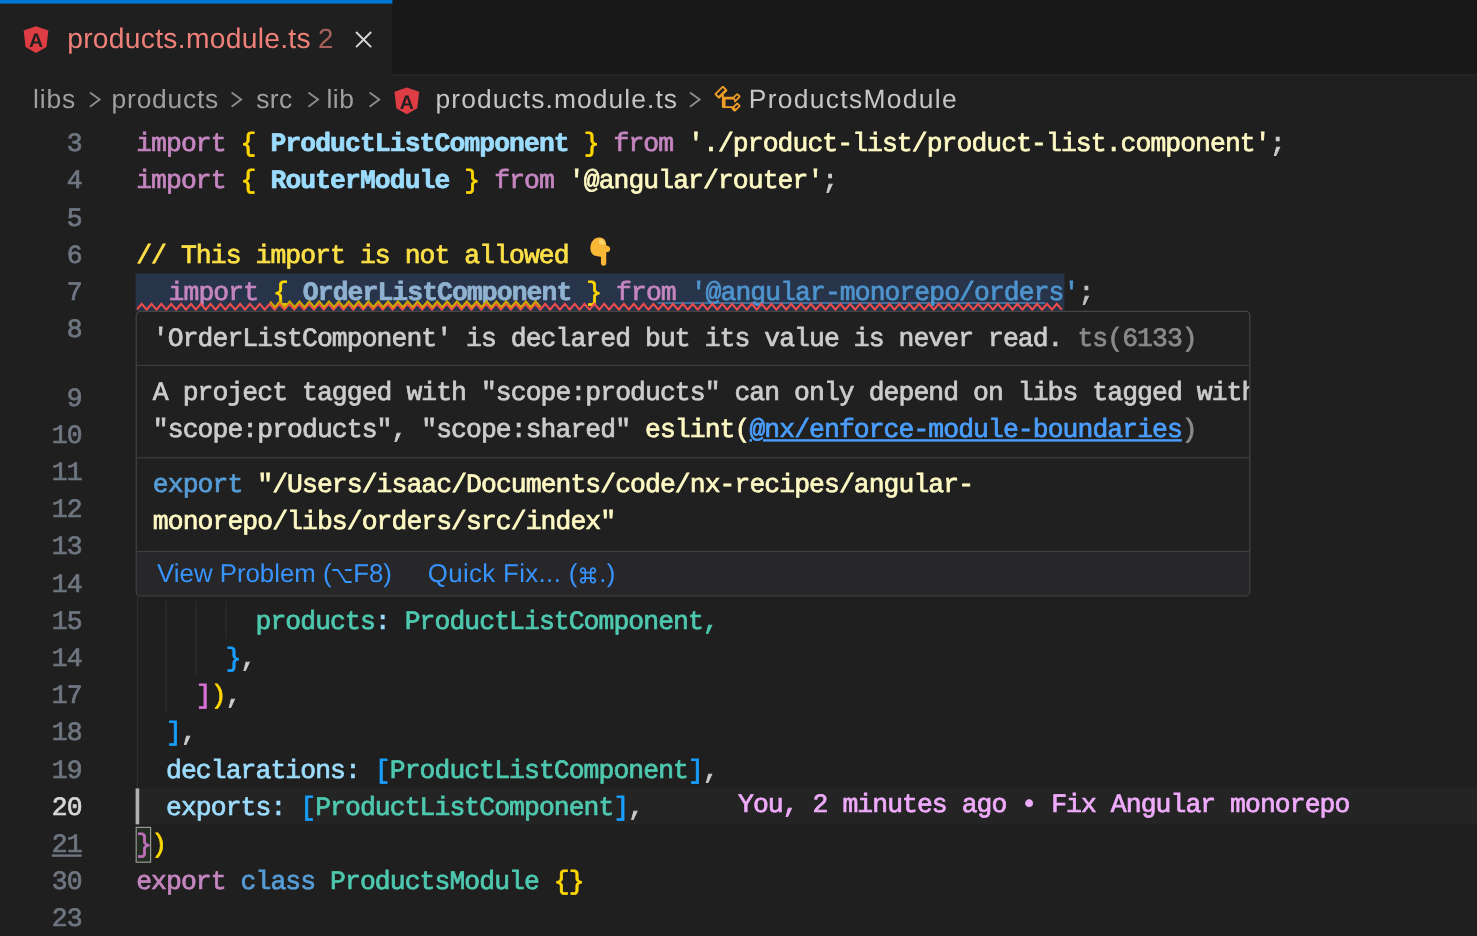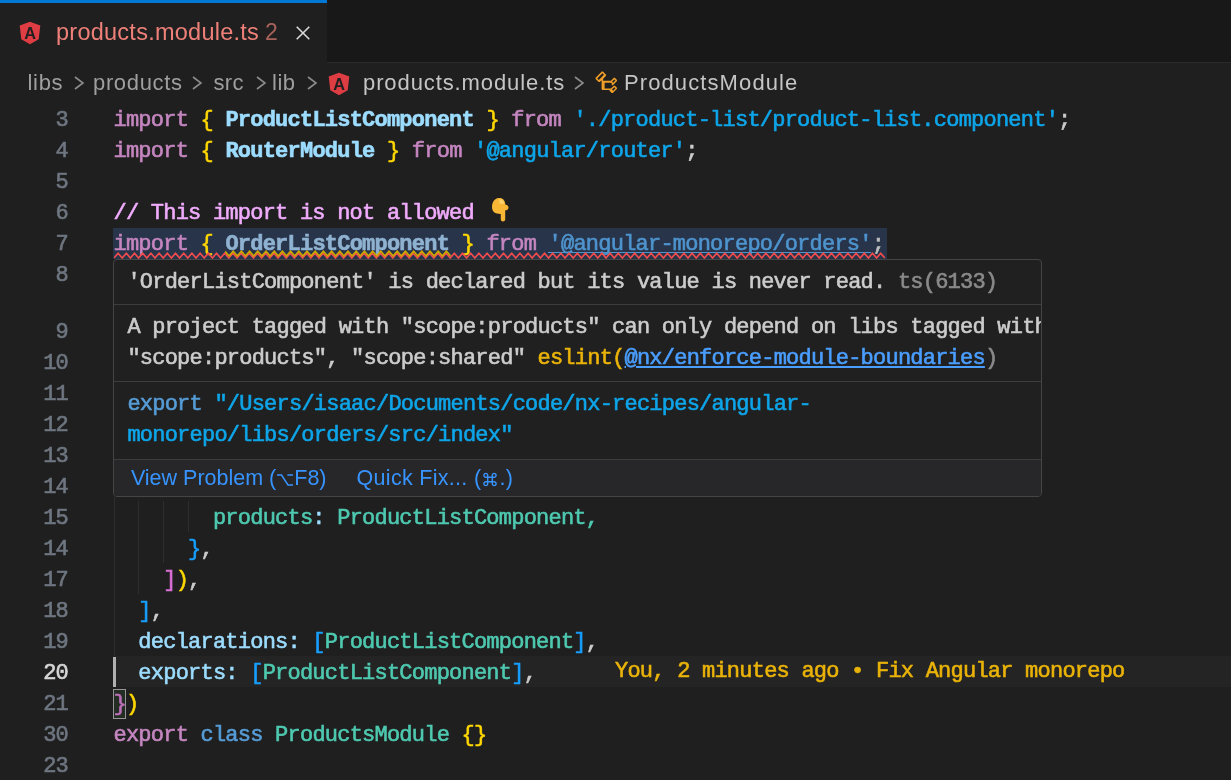--- a/index.html
+++ b/index.html
@@ -6,22 +6,22 @@
   body { position:relative; font-family:"Liberation Sans",sans-serif; filter:opacity(0.999); }
   .abs { position:absolute; }
   .code { position:absolute; left:113.5px; font-family:"Liberation Mono",monospace; font-size:22px; letter-spacing:-0.775px; line-height:31px; height:33px; padding-top:2.2px; white-space:pre; color:#cccccc; }
   .gut { position:absolute; left:0; width:68px; text-align:right; font-family:"Liberation Mono",monospace; font-size:22px; letter-spacing:-0.775px; line-height:31px; height:33px; padding-top:2.2px; color:#6e7681; }
   .bc { position:absolute; top:69.5px; font-size:22px; line-height:25px; color:#9f9f9f; }
   .kw { color:#c586c0; }
   .kb { color:#569cd6; }
   .id { color:#9cdcfe; }
   .idb { color:#9cdcfe; font-weight:bold; }
   .tl { color:#4ec9b0; }
-  .str { color:#0ea5e9; }
-  .cmt { color:#f0abfc; }
+  .str { color:#fef9c3; }
+  .cmt { color:#fde047; }
   .b1 { color:#ffd700; }
   .b2 { color:#da70d6; }
   .b3 { color:#179fff; }
   .guide { position:absolute; width:1px; background:#2e2e2e; }
   .code,.gut,.ttx { -webkit-text-stroke:0.6px currentColor; }
   .ttx { font-family:"Liberation Mono",monospace; font-size:22px; letter-spacing:-0.775px; white-space:pre; color:#cccccc; }
 </style></head>
 <body>
 
 <div class="abs" style="left:0;top:0;width:1231px;height:63px;background:#181818;"></div>
@@ -88,64 +88,64 @@
 <div class="gut" style="top:376.5px;">11</div>
 <div class="gut" style="top:407.5px;padding-left:24px;">12</div>
 <div class="gut" style="top:438.5px;">13</div>
 <div class="gut" style="top:469.5px;">14</div>
 <div class="gut" style="top:500.5px;">15</div>
 <div class="gut" style="top:531.5px;">14</div>
 <div class="gut" style="top:562.5px;">17</div>
 <div class="gut" style="top:593.5px;">18</div>
 <div class="gut" style="top:624.5px;">19</div>
 <div class="gut" style="top:655.5px;color:#d7d7d7;">20</div>
-<div class="gut" style="top:686.5px;">21</div>
+<div class="gut" style="top:686.5px;text-decoration:underline;">21</div>
 <div class="gut" style="top:717.5px;">30</div>
 <div class="gut" style="top:748.5px;">23</div>
 
 <div class="code" style="top:103px;"><span class="kw">import</span> <span class="b1">{</span> <span class="idb">ProductListComponent</span> <span class="b1">}</span> <span class="kw">from</span> <span class="str">'./product-list/product-list.component'</span>;</div>
 <div class="code" style="top:134px;"><span class="kw">import</span> <span class="b1">{</span> <span class="idb">RouterModule</span> <span class="b1">}</span> <span class="kw">from</span> <span class="str">'@angular/router'</span>;</div>
 <div class="code" style="top:196px;"><span class="cmt">// This import is not allowed</span></div>
-<div class="code" style="top:227px;"><span class="kw">import</span> <span class="b1">{</span> <span style="color:#8fb2d1;font-weight:bold;">OrderListComponent</span> <span class="b1">}</span> <span class="kw">from</span> <span style="color:#4e94ce;">'@angular-monorepo/orders'</span><span style="color:#bfbfbf;">;</span></div>
+<div class="code" style="top:227px;padding-left:27px;"><span class="kw">import</span> <span class="b1">{</span> <span style="color:#8fb2d1;font-weight:bold;">OrderListComponent</span> <span class="b1">}</span> <span class="kw">from</span> <span style="color:#4e94ce;">'@angular-monorepo/orders'</span><span style="color:#bfbfbf;">;</span></div>
 <div class="code" style="top:500.5px;">        <span class="tl">products</span><span class="id">:</span> <span class="tl">ProductListComponent,</span></div>
 <div class="code" style="top:531.5px;">      <span class="b3">}</span>,</div>
 <div class="code" style="top:562.5px;">    <span class="b2">]</span><span class="b1">)</span>,</div>
 <div class="code" style="top:593.5px;">  <span class="b3">]</span>,</div>
 <div class="code" style="top:624.5px;">  <span class="id">declarations:</span> <span class="b3">[</span><span class="tl">ProductListComponent</span><span class="b3">]</span>,</div>
 <div class="code" style="top:655.5px;">  <span class="id">exports:</span> <span class="b3">[</span><span class="tl">ProductListComponent</span><span class="b3">]</span>,</div>
 <div class="code" style="top:686.5px;"><span class="b2">}</span><span class="b1">)</span></div>
 <div class="code" style="top:717.5px;"><span class="kw">export</span> <span class="kb">class</span> <span class="tl">ProductsModule</span> <span class="b1">{}</span></div>
 
 <svg class="abs" style="left:491px;top:197px;" width="20" height="26" viewBox="0 0 20 26">
   <path fill="#f8b836" d="M7.5 1 C11 0.6 13.5 2.5 14 5.5 L14.3 7.5 C16.5 7.8 17.8 9.2 17.5 11 C17.2 12.8 15.6 13.4 14 13.3 L13.8 15.5 C13 16.8 11 17.2 9.2 17 L4.8 16.2 C2.2 15.3 0.8 12.8 1 9.5 C1.2 5.2 3.5 1.5 7.5 1 Z"></path>
   <path fill="#f8b836" d="M9.8 13 h4.4 v9.2 a2.2 2.2 0 0 1 -4.4 0 Z"></path>
   <path fill="#fdd36a" d="M8 2.2 C10.5 1.8 12.6 3.2 13 5.6 L13.2 7 L8.5 6.5 Z"></path>
 </svg>
 
-<div class="abs" style="left:615px;top:655.5px;height:31px;line-height:31px;font-family:'Liberation Mono',monospace;font-size:22px;letter-spacing:-0.775px;color:#eab308;-webkit-text-stroke:0.6px currentColor;white-space:pre;">You, 2 minutes ago • Fix Angular monorepo</div>
+<div class="abs" style="left:615px;top:655.5px;height:31px;line-height:31px;font-family:'Liberation Mono',monospace;font-size:22px;letter-spacing:-0.775px;color:#f0abfc;-webkit-text-stroke:0.6px currentColor;white-space:pre;">You, 2 minutes ago • Fix Angular monorepo</div>
 
 <div class="abs" style="left:113.4px;top:657px;width:2.2px;height:30px;background:#b0b0b0;"></div>
 
 <div class="abs" style="left:112.5px;top:689px;width:13px;height:30px;border:1px solid #969696;background:rgba(60,110,60,0.18);"></div>
 
 <svg class="abs" style="left:113.5px;top:251px;" width="774" height="10" viewBox="0 0 774 10">
     <path d="M0.0,7.0 L4.1,2.2 L8.2,7.0 L12.3,2.2 L16.4,7.0 L20.5,2.2 L24.6,7.0 L28.7,2.2 L32.8,7.0 L36.9,2.2 L41.0,7.0 L45.1,2.2 L49.2,7.0 L53.3,2.2 L57.4,7.0 L61.5,2.2 L65.6,7.0 L69.7,2.2 L73.8,7.0 L77.9,2.2 L82.0,7.0 L86.1,2.2 L90.2,7.0 L94.3,2.2 L98.4,7.0 L102.5,2.2 L106.6,7.0 L110.7,2.2 L114.8,7.0 L118.9,2.2 L123.0,7.0 L127.1,2.2 L131.2,7.0 L135.3,2.2 L139.4,7.0 L143.5,2.2 L147.6,7.0 L151.7,2.2 L155.8,7.0 L159.9,2.2 L164.0,7.0 L168.1,2.2 L172.2,7.0 L176.3,2.2 L180.4,7.0 L184.5,2.2 L188.6,7.0 L192.7,2.2 L196.8,7.0 L200.9,2.2 L205.0,7.0 L209.1,2.2 L213.2,7.0 L217.3,2.2 L221.4,7.0 L225.5,2.2 L229.6,7.0 L233.7,2.2 L237.8,7.0 L241.9,2.2 L246.0,7.0 L250.1,2.2 L254.2,7.0 L258.3,2.2 L262.4,7.0 L266.5,2.2 L270.6,7.0 L274.7,2.2 L278.8,7.0 L282.9,2.2 L287.0,7.0 L291.1,2.2 L295.2,7.0 L299.3,2.2 L303.4,7.0 L307.5,2.2 L311.6,7.0 L315.7,2.2 L319.8,7.0 L323.9,2.2 L328.0,7.0 L332.1,2.2 L336.2,7.0 L340.3,2.2 L344.4,7.0 L348.5,2.2 L352.6,7.0 L356.7,2.2 L360.8,7.0 L364.9,2.2 L369.0,7.0 L373.1,2.2 L377.2,7.0 L381.3,2.2 L385.4,7.0 L389.5,2.2 L393.6,7.0 L397.7,2.2 L401.8,7.0 L405.9,2.2 L410.0,7.0 L414.1,2.2 L418.2,7.0 L422.3,2.2 L426.4,7.0 L430.5,2.2 L434.6,7.0 L438.7,2.2 L442.8,7.0 L446.9,2.2 L451.0,7.0 L455.1,2.2 L459.2,7.0 L463.3,2.2 L467.4,7.0 L471.5,2.2 L475.6,7.0 L479.7,2.2 L483.8,7.0 L487.9,2.2 L492.0,7.0 L496.1,2.2 L500.2,7.0 L504.3,2.2 L508.4,7.0 L512.5,2.2 L516.6,7.0 L520.7,2.2 L524.8,7.0 L528.9,2.2 L533.0,7.0 L537.1,2.2 L541.2,7.0 L545.3,2.2 L549.4,7.0 L553.5,2.2 L557.6,7.0 L561.7,2.2 L565.8,7.0 L569.9,2.2 L574.0,7.0 L578.1,2.2 L582.2,7.0 L586.3,2.2 L590.4,7.0 L594.5,2.2 L598.6,7.0 L602.7,2.2 L606.8,7.0 L610.9,2.2 L615.0,7.0 L619.1,2.2 L623.2,7.0 L627.3,2.2 L631.4,7.0 L635.5,2.2 L639.6,7.0 L643.7,2.2 L647.8,7.0 L651.9,2.2 L656.0,7.0 L660.1,2.2 L664.2,7.0 L668.3,2.2 L672.4,7.0 L676.5,2.2 L680.6,7.0 L684.7,2.2 L688.8,7.0 L692.9,2.2 L697.0,7.0 L701.1,2.2 L705.2,7.0 L709.3,2.2 L713.4,7.0 L717.5,2.2 L721.6,7.0 L725.7,2.2 L729.8,7.0 L733.9,2.2 L738.0,7.0 L742.1,2.2 L746.2,7.0 L750.3,2.2 L754.4,7.0 L758.5,2.2 L762.6,7.0 L766.7,2.2 L770.8,7.0" stroke="#f14c4c" stroke-width="1.7" fill="none"></path>
   </svg>
 <svg class="abs" style="left:225.3px;top:250px;" width="226" height="10" viewBox="0 0 226 10">
     <path d="M0.0,1.2 L4.1,6.0 L8.2,1.2 L12.3,6.0 L16.4,1.2 L20.5,6.0 L24.6,1.2 L28.7,6.0 L32.8,1.2 L36.9,6.0 L41.0,1.2 L45.1,6.0 L49.2,1.2 L53.3,6.0 L57.4,1.2 L61.5,6.0 L65.6,1.2 L69.7,6.0 L73.8,1.2 L77.9,6.0 L82.0,1.2 L86.1,6.0 L90.2,1.2 L94.3,6.0 L98.4,1.2 L102.5,6.0 L106.6,1.2 L110.7,6.0 L114.8,1.2 L118.9,6.0 L123.0,1.2 L127.1,6.0 L131.2,1.2 L135.3,6.0 L139.4,1.2 L143.5,6.0 L147.6,1.2 L151.7,6.0 L155.8,1.2 L159.9,6.0 L164.0,1.2 L168.1,6.0 L172.2,1.2 L176.3,6.0 L180.4,1.2 L184.5,6.0 L188.6,1.2 L192.7,6.0 L196.8,1.2 L200.9,6.0 L205.0,1.2 L209.1,6.0 L213.2,1.2 L217.3,6.0 L221.4,1.2 L225.5,6.0" stroke="#cca700" stroke-width="1.7" fill="none"></path>
   </svg>
 
 <div class="abs" style="left:113.4px;top:259.3px;width:929px;height:237.5px;background:#202020;border:1px solid #454545;border-radius:4px;overflow:hidden;">
   <div style="height:43.7px;padding-left:13px;display:flex;align-items:center;">
     <span class="ttx">'OrderListComponent' is declared but its value is never read. <span style="color:#8a8a8a;">ts(6133)</span></span>
   </div>
   <div style="height:1px;background:#3d3d3d;"></div>
   <div style="height:76.5px;padding:7px 0 0 13px;">
     <div class="ttx" style="line-height:31px;">A project tagged with "scope:products" can only depend on libs tagged with</div>
-    <div class="ttx" style="line-height:31px;">"scope:products", "scope:shared" <span style="color:#eab308;">eslint(</span><span style="color:#4a9eff;text-decoration:underline;">@nx/enforce-module-boundaries</span><span style="color:#8a8a8a;">)</span></div>
+    <div class="ttx" style="line-height:31px;">"scope:products", "scope:shared" <span style="color:#fef9c3;">eslint(</span><span style="color:#4a9eff;text-decoration:underline;">@nx/enforce-module-boundaries</span><span style="color:#8a8a8a;">)</span></div>
   </div>
   <div style="height:1px;background:#3d3d3d;"></div>
   <div style="height:76.5px;padding:7px 0 0 13px;">
     <div class="ttx" style="line-height:31px;"><span class="kb">export</span> <span class="str">"/Users/isaac/Documents/code/nx-recipes/angular-</span></div>
     <div class="ttx" style="line-height:31px;"><span class="str">monorepo/libs/orders/src/index"</span></div>
   </div>
   <div style="height:1px;background:#3d3d3d;"></div>
   <div style="height:37.3px;background:#27272a;display:flex;align-items:center;padding-left:16.5px;font-size:21.5px;color:#3794ff;">
     <span>View Problem (<svg width="18" height="17" viewBox="0 0 18 17" style="vertical-align:-2.5px;">
           <path d="M1 4 h4.5 l6.5 10 h5 M11.4 4 h5.6" stroke="#3794ff" stroke-width="1.5" fill="none"></path>

